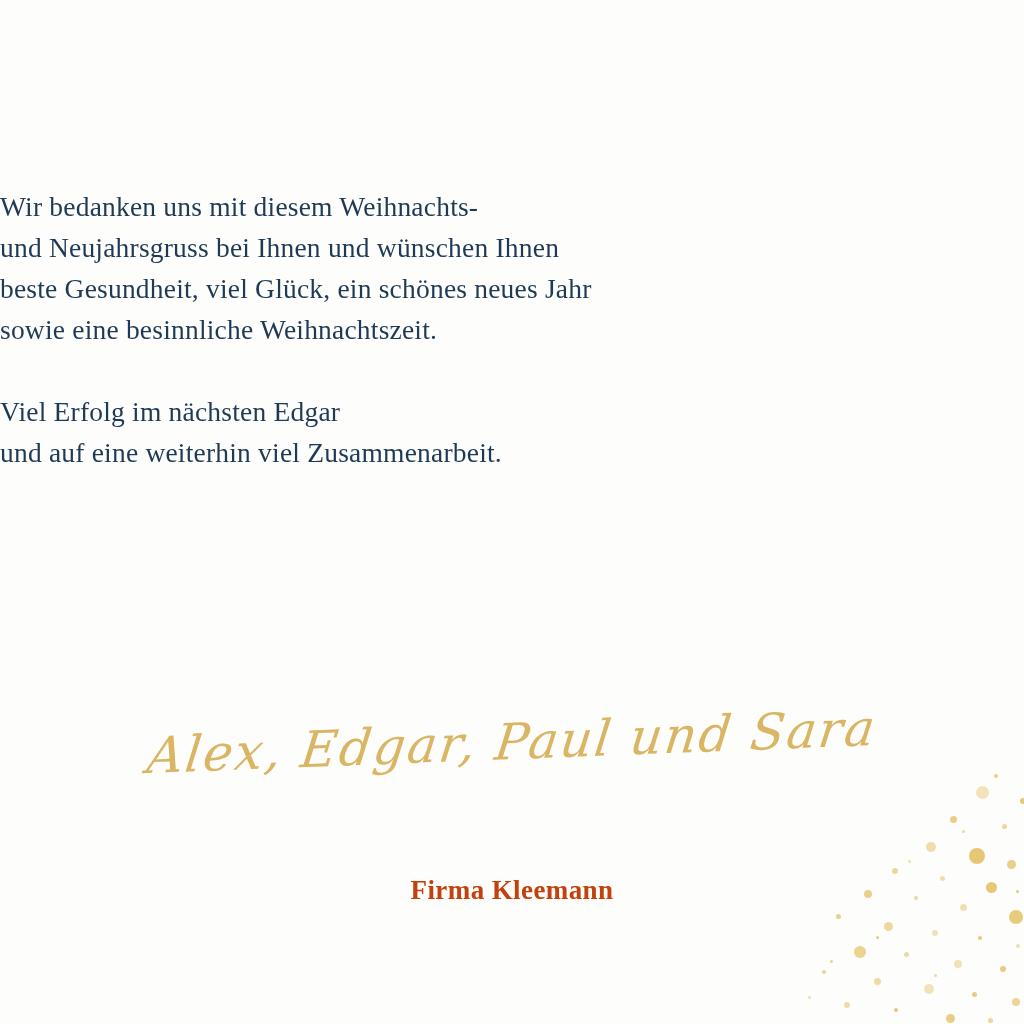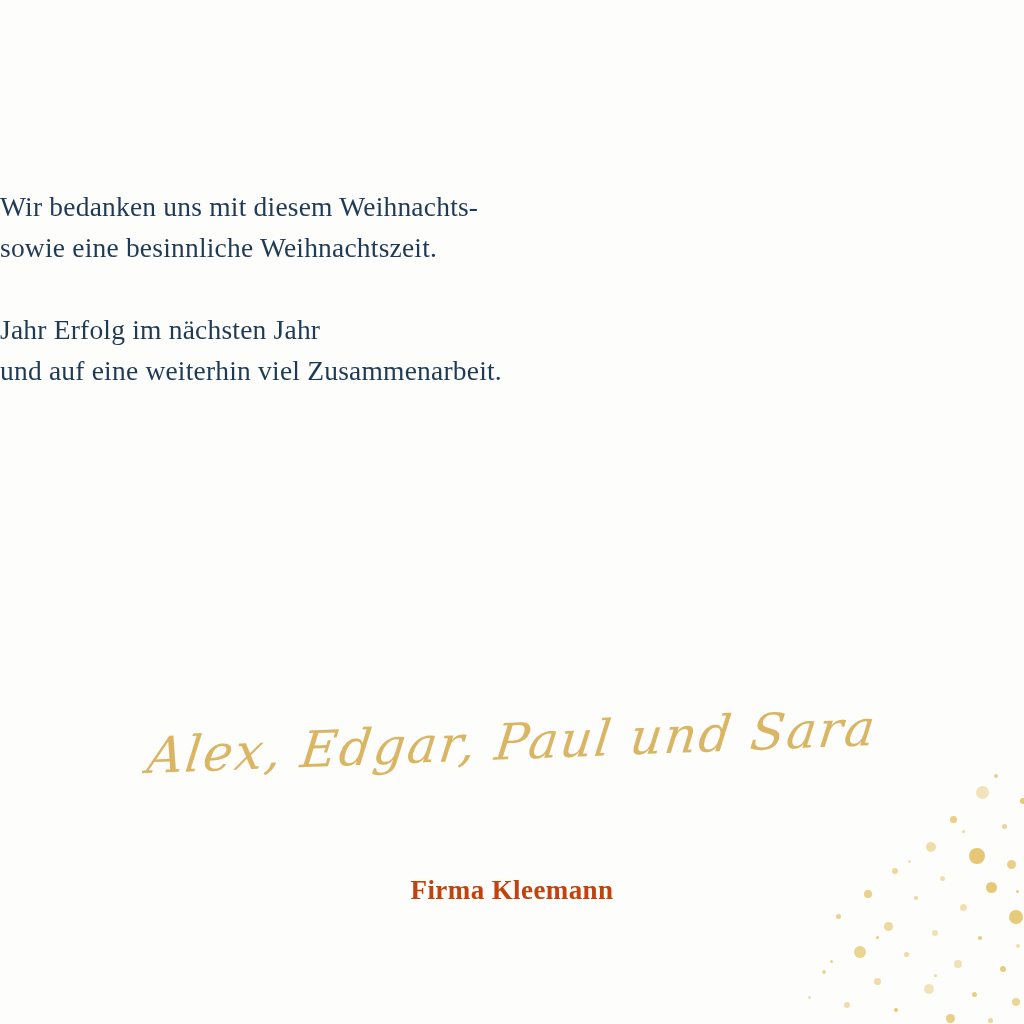--- a/index.html
+++ b/index.html
@@ -92,23 +92,25 @@
     background: #e4c36a;
   }
 </style>
 </head>
 <body>
 
 <div class="card">
 
   <div class="message">
     <span class="line">Wir bedanken uns mit diesem Weihnachts-</span>
+    <span class="line">und Neujahrsgruss bei Ihnen und wünschen Ihnen</span>
+    <span class="line">beste Gesundheit, viel Glück, ein schönes neues Jahr</span>
     <span class="line">sowie eine besinnliche Weihnachtszeit.</span>
     <span class="para-gap"></span>
-    <span class="line">Jahr Erfolg im nächsten Jahr</span>
+    <span class="line">Viel Erfolg im nächsten Edgar</span>
     <span class="line">und auf eine weiterhin viel Zusammenarbeit.</span>
   </div>
 
   <div class="signature">Alex, Edgar, Paul und Sara</div>
 
   <div class="company">Firma Kleemann</div>
 
   <div class="splatter">
       <div class="dot" style="left: 212px; top: 22px; width: 13px; height: 13px; background: rgb(228, 195, 106); opacity: 0.45;"></div>
       <div class="dot" style="left: 186px; top: 52px; width: 7px; height: 7px; background: rgb(228, 195, 106); opacity: 0.82;"></div>

